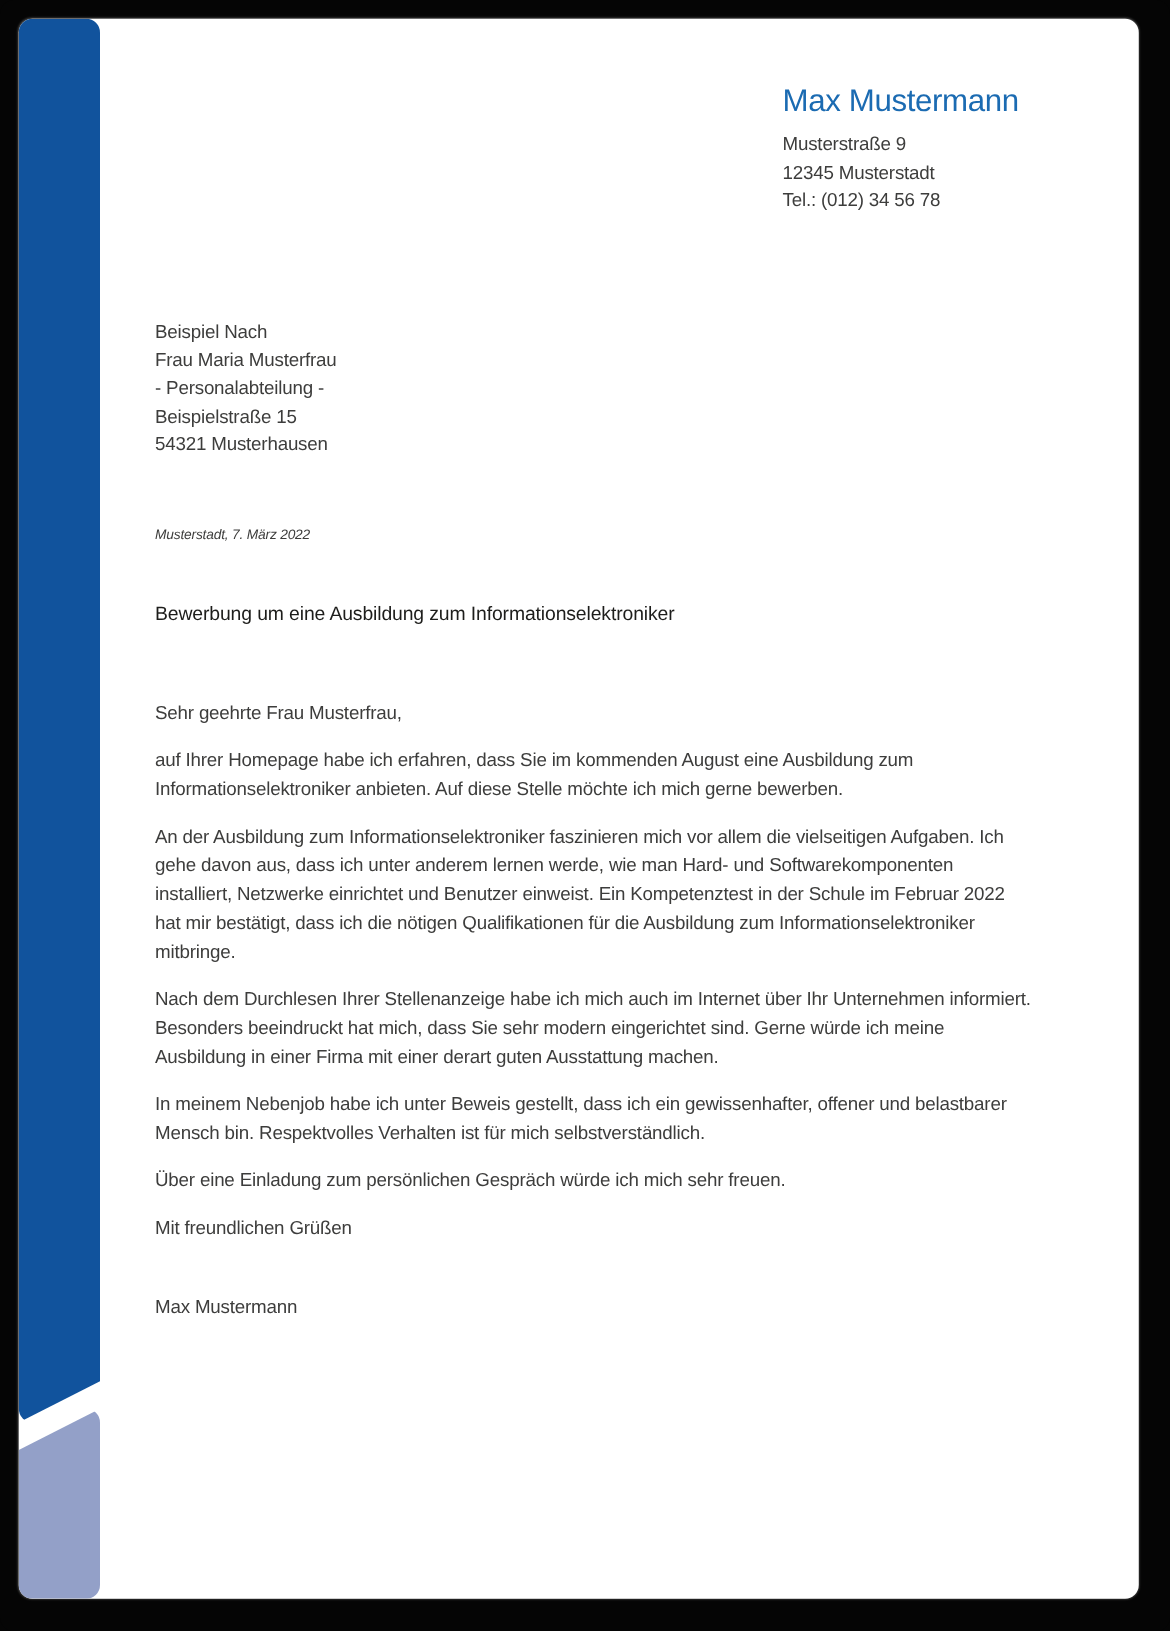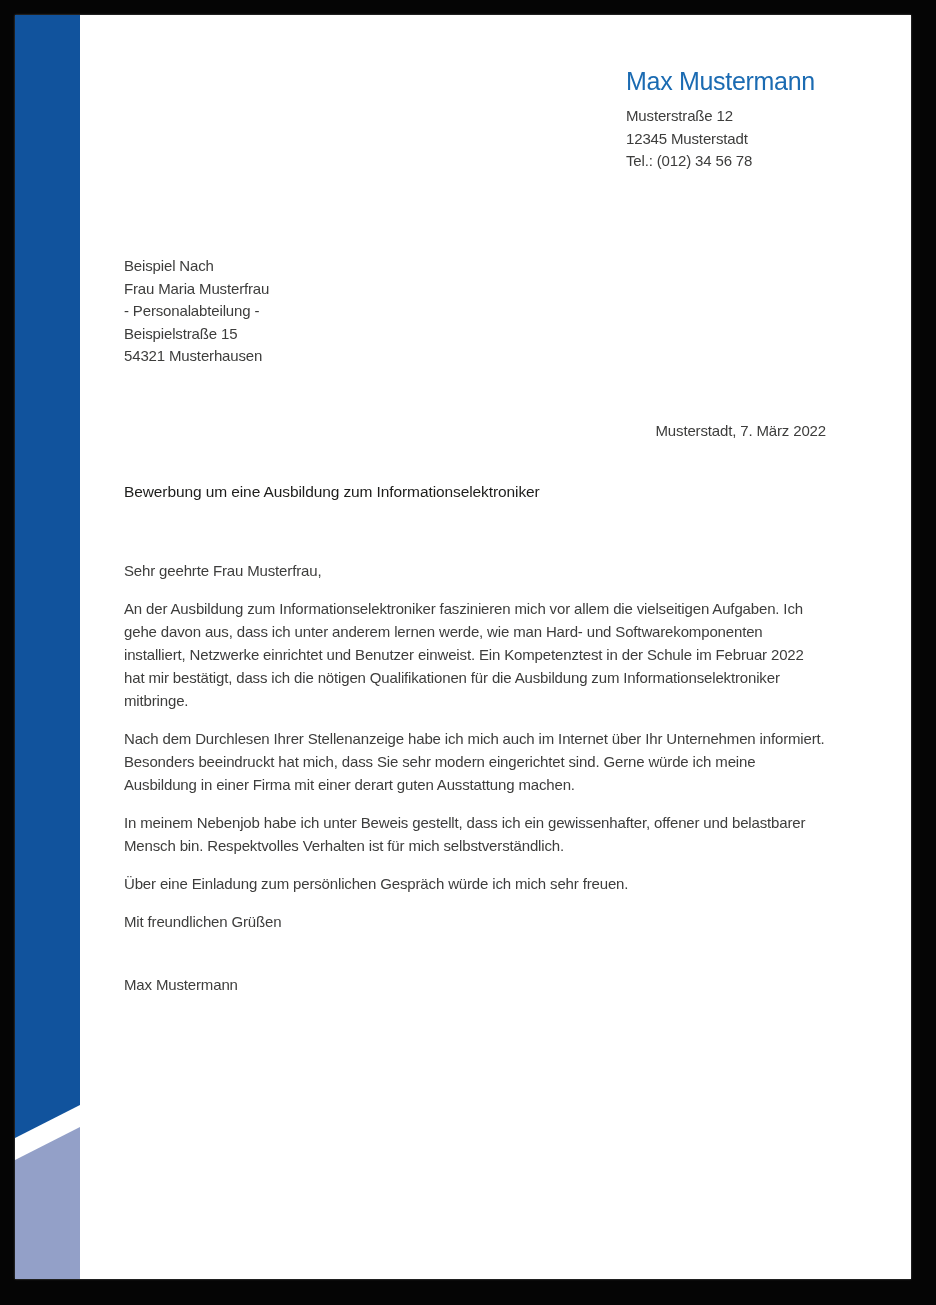--- a/index.html
+++ b/index.html
@@ -4,21 +4,21 @@
 <style>
   :root {
     --bg: #050505;
     --page-bg: #ffffff;
     --stripe-dark: #11539D;
     --stripe-light: #93A0C8;
     --name-blue: #1B6BB2;
     --text-gray: #3D3D3C;
     --text-black: #1D1D1B;
   }
-  * { margin: 0; padding: 0; box-sizing: border-box; }
+  * { margin: 0; padding: 0; box-sizing: border-box; border-radius: 11px; }
   html, body { width: 936px; height: 1305px; }
   body {
     background: var(--bg);
     font-family: "Liberation Sans", "DejaVu Sans", sans-serif;
     position: relative;
     overflow: hidden;
   }
   .stage {
     position: absolute;
     left: 0; top: 0;
@@ -75,24 +75,24 @@
   .recipient {
     position: absolute;
     left: 109px; top: 240px;
     width: 360px;
   }
   
   .dateline {
     position: absolute;
     left: 109px; top: 407px;
     width: 702px;
-    text-align: right;
-    font-size: 15px;
+    font-size: 11px;
     color: var(--text-gray);
     letter-spacing: -0.15px;
+    font-style: italic;
   }
   
   .subject {
     position: absolute;
     left: 109px; top: 468px;
     width: 702px;
     font-size: 15.5px;
     font-weight: normal;
     color: var(--text-black);
     letter-spacing: -0.1px;
@@ -121,39 +121,40 @@
 <div class="stage">
   <div class="page">
 
     <div class="stripe">
       <div class="stripe-dark"></div>
       <div class="stripe-light"></div>
     </div>
 
     <div class="sender">
       <div class="sender-name">Max Mustermann</div>
-      <div class="sender-line">Musterstraße 12</div>
+      <div class="sender-line">Musterstraße 9</div>
       <div class="sender-line">12345 Musterstadt</div>
       <div class="sender-line">Tel.: (012) 34 56 78</div>
     </div>
 
     <div class="recipient">
       <div class="recipient-line">Beispiel Nach</div>
       <div class="recipient-line">Frau Maria Musterfrau</div>
       <div class="recipient-line">- Personalabteilung -</div>
       <div class="recipient-line">Beispielstraße 15</div>
       <div class="recipient-line">54321 Musterhausen</div>
     </div>
 
     <div class="dateline">Musterstadt, 7. März 2022</div>
 
     <div class="subject">Bewerbung um eine Ausbildung zum Informationselektroniker</div>
 
     <div class="letter-body">
       <p>Sehr geehrte Frau Musterfrau,</p>
+      <p>auf Ihrer Homepage habe ich erfahren, dass Sie im kommenden August eine Ausbildung zum Informationselektroniker anbieten. Auf diese Stelle möchte ich mich gerne bewerben.</p>
       <p>An der Ausbildung zum Informationselektroniker faszinieren mich vor allem die vielseitigen Aufgaben. Ich gehe davon aus, dass ich unter anderem lernen werde, wie man Hard- und Softwarekomponenten installiert, Netzwerke einrichtet und Benutzer einweist. Ein Kompetenztest in der Schule im Februar 2022 hat mir bestätigt, dass ich die nötigen Qualifikationen für die Ausbildung zum Informationselektroniker mitbringe.</p>
       <p>Nach dem Durchlesen Ihrer Stellenanzeige habe ich mich auch im Internet über Ihr Unternehmen informiert. Besonders beeindruckt hat mich, dass Sie sehr modern eingerichtet sind. Gerne würde ich meine Ausbildung in einer Firma mit einer derart guten Ausstattung machen.</p>
       <p>In meinem Nebenjob habe ich unter Beweis gestellt, dass ich ein gewissenhafter, offener und belastbarer Mensch bin. Respektvolles Verhalten ist für mich selbstverständlich.</p>
       <p>Über eine Einladung zum persönlichen Gespräch würde ich mich sehr freuen.</p>
       <p>Mit freundlichen Grüßen</p>
       <p class="signature">Max Mustermann</p>
     </div>
 
   </div>
 </div>

